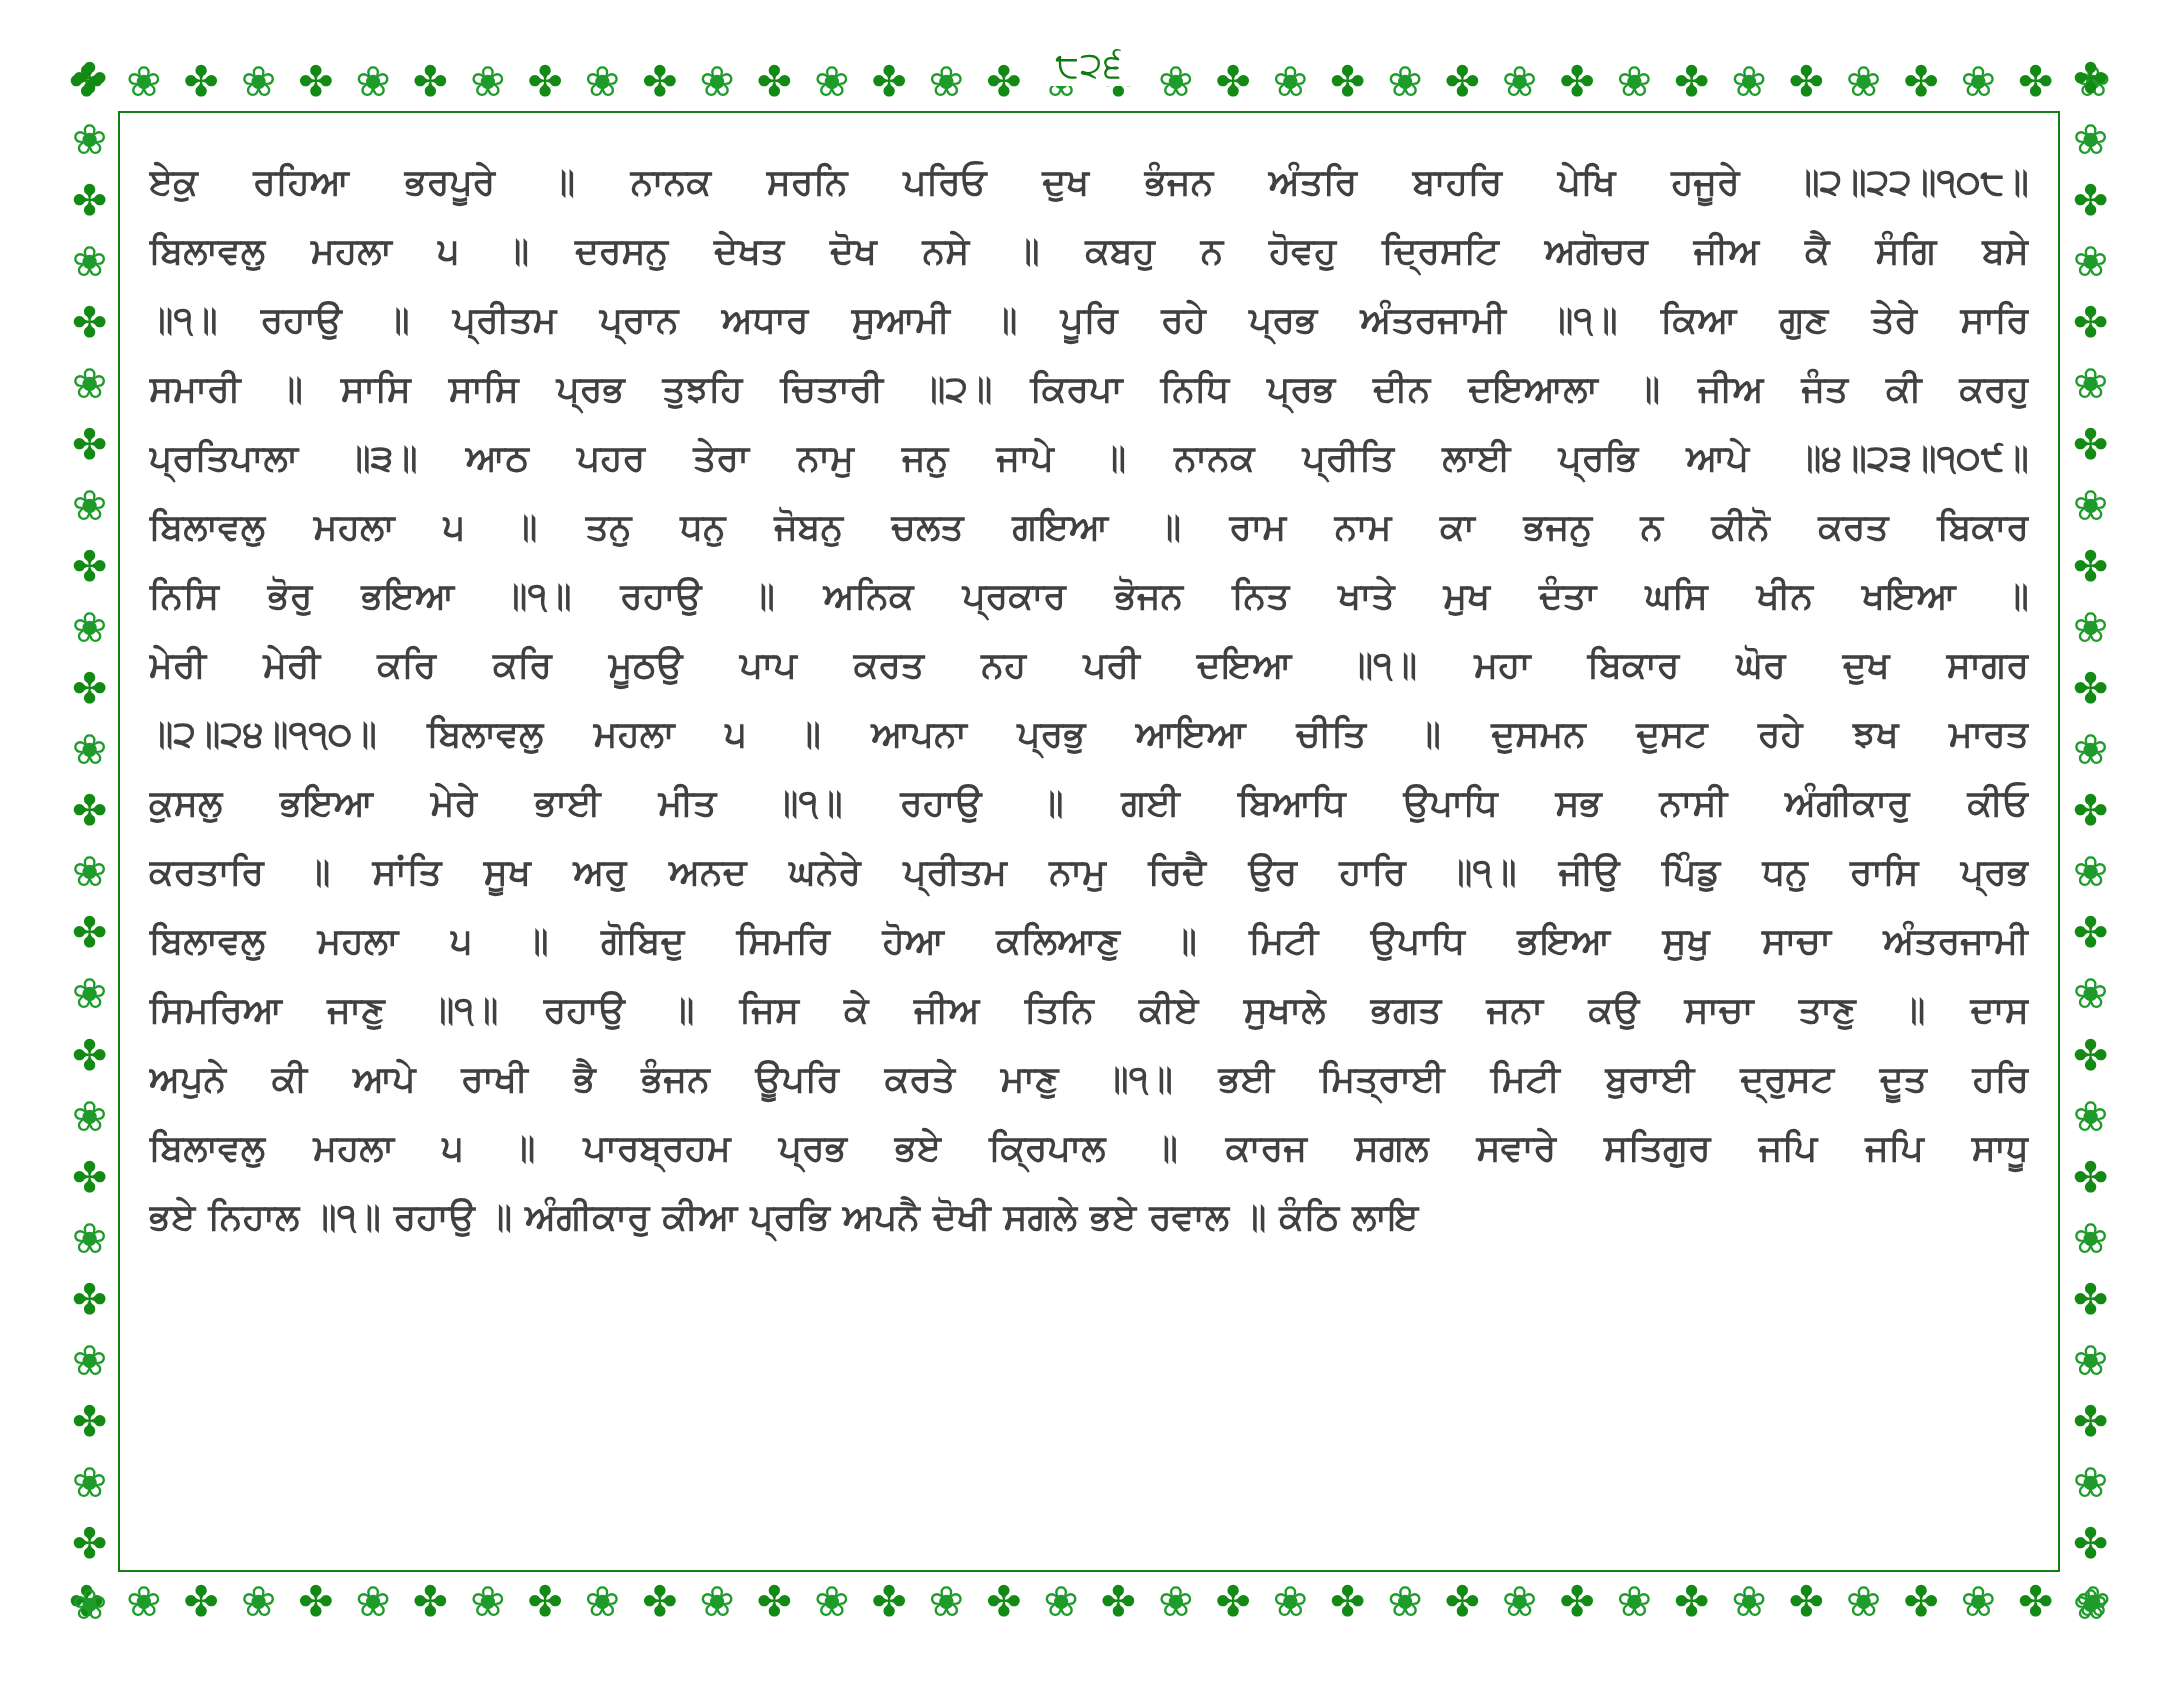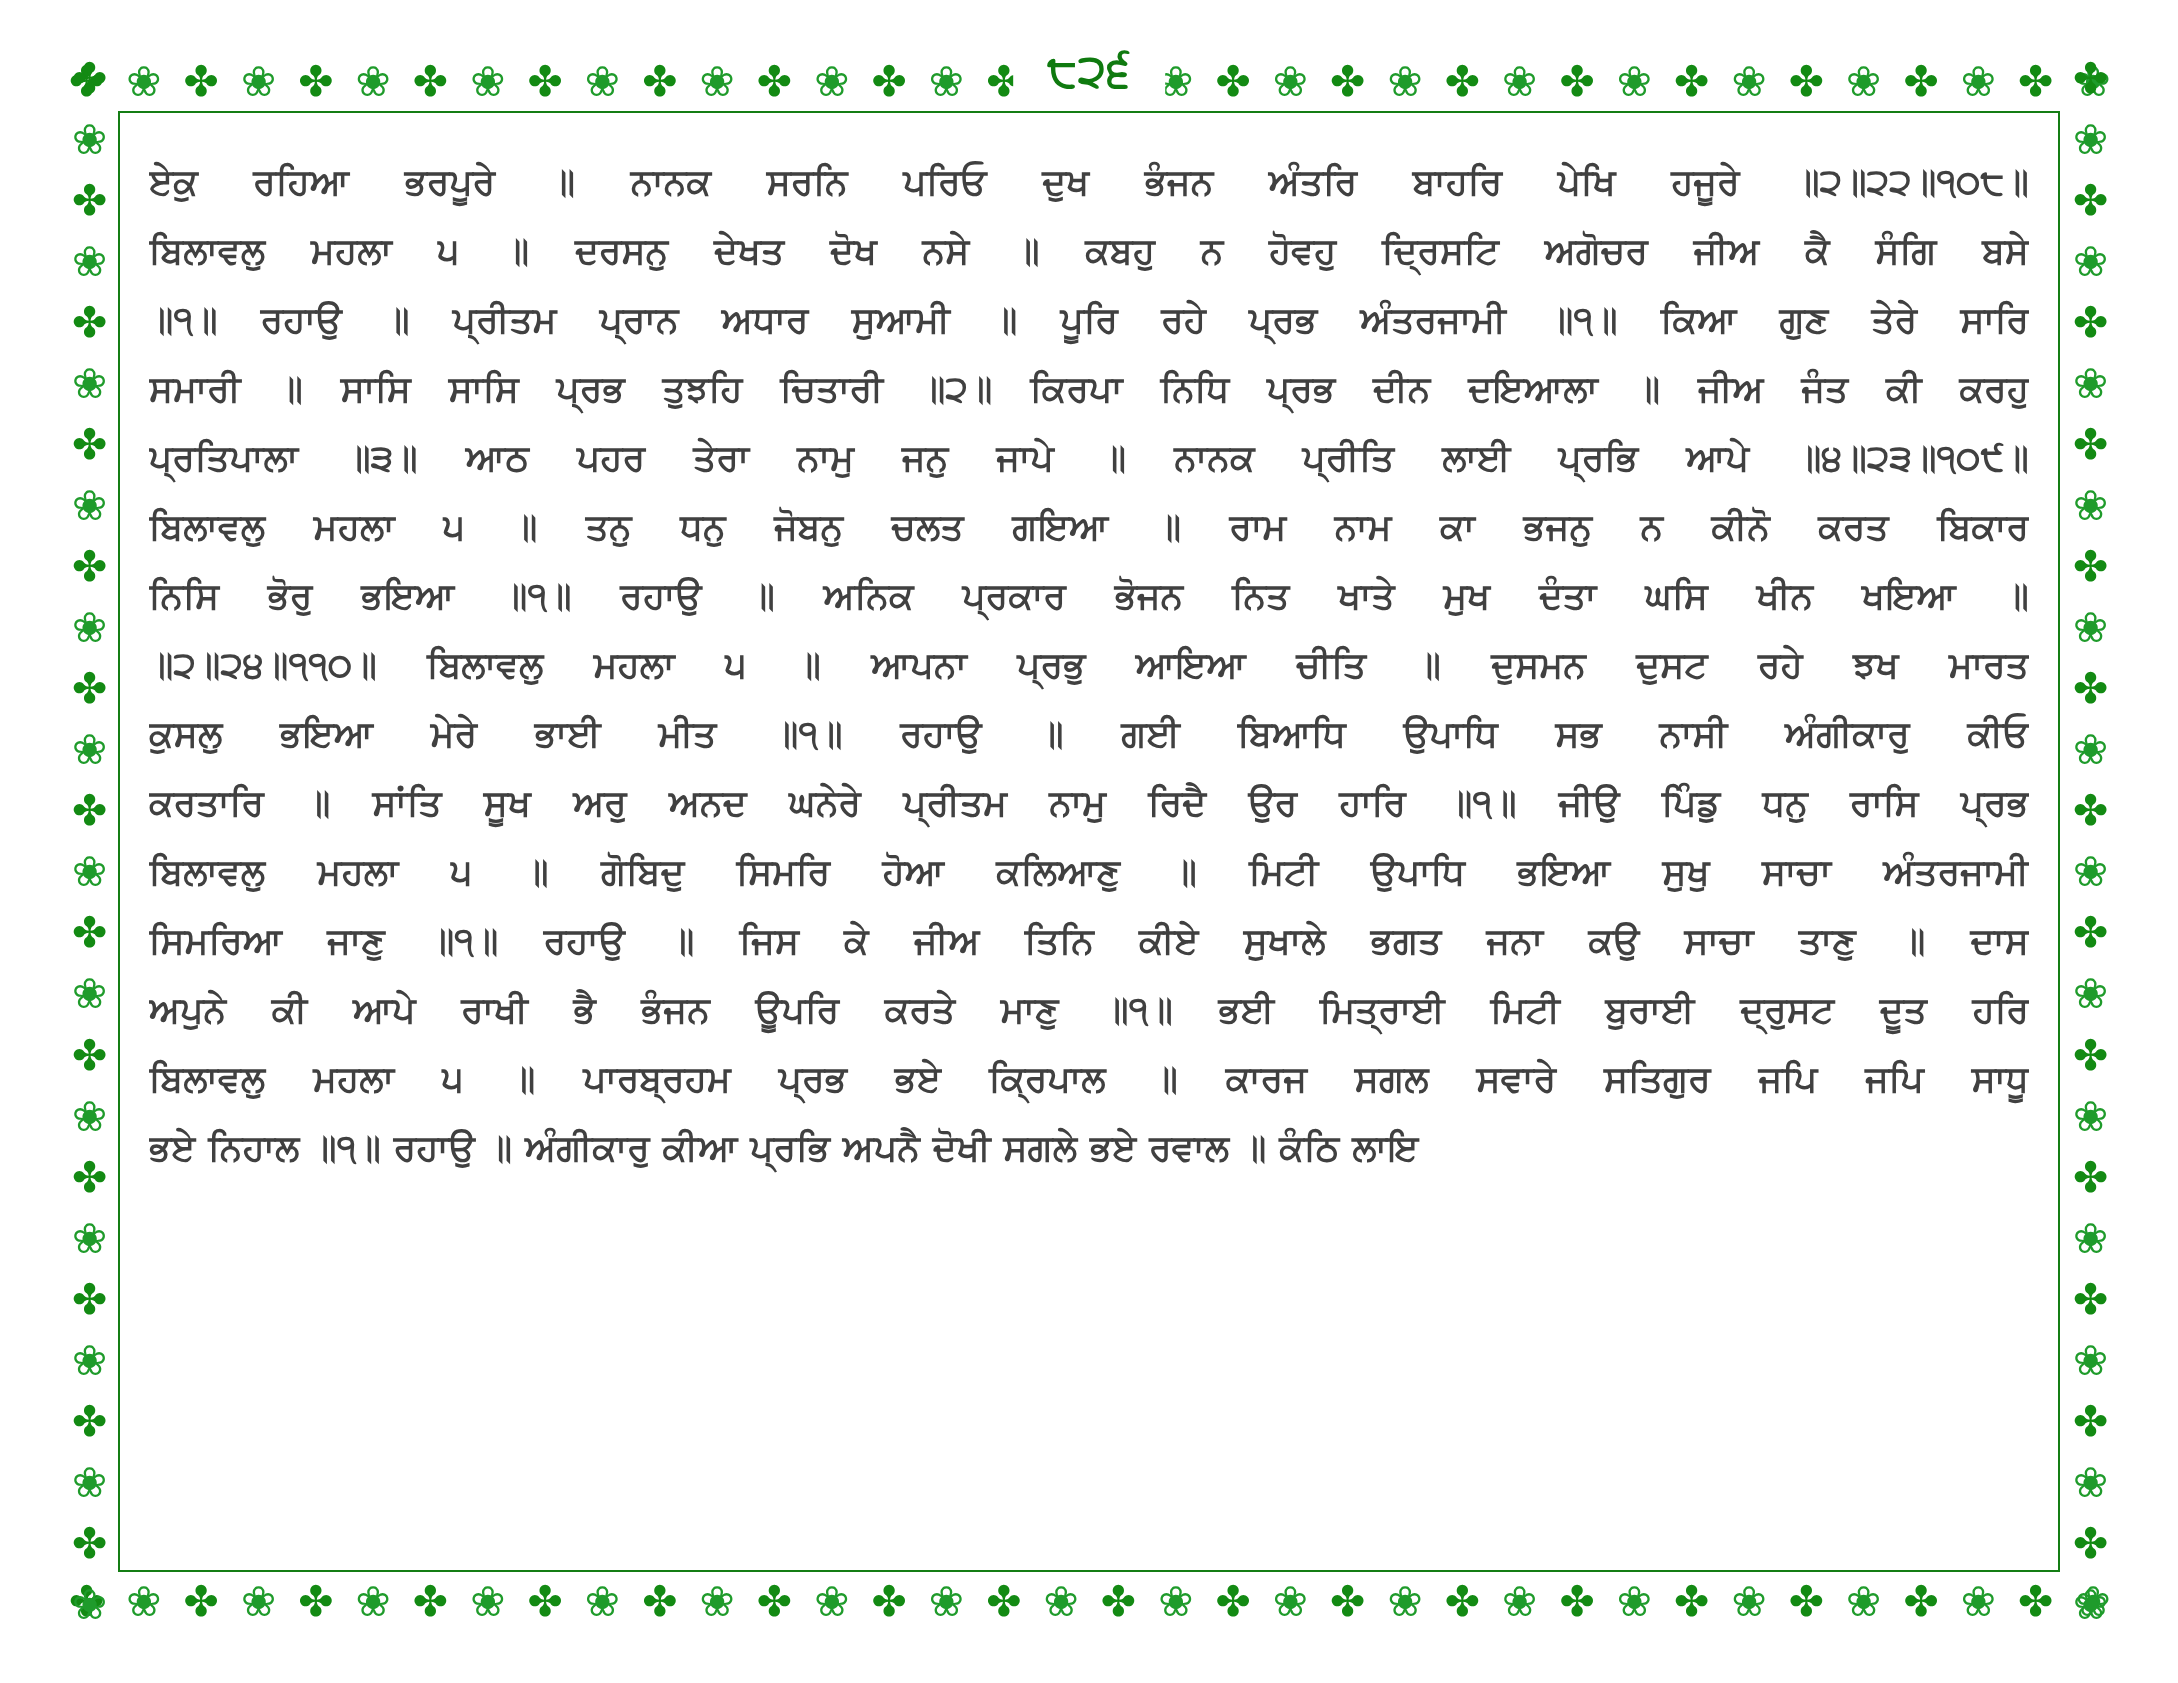--- a/index.html
+++ b/index.html
@@ -88,22 +88,22 @@
     position: absolute;
     left: 50%;
     top: 44px;
     transform: translateX(-50%);
     background: #ffffff;
     padding: 0 34px;
     z-index: 5;
   }
   .page-number {
     font-family: "DejaVu Sans", sans-serif;
-    font-size: 45px;
-    font-weight: bold;
+    font-size: 36px;
+    font-weight: normal;
     color: #0f7a0f;
     letter-spacing: 1px;
     white-space: nowrap;
   }
 
   
   .text-area {
     position: absolute;
     left: 149px;
     top: 147px;
@@ -273,20 +273,21 @@
   </div>
 
   <div class="text-area">
       <div class="scripture-line">ਏਕੁ ਰਹਿਆ ਭਰਪੂਰੇ ॥ ਨਾਨਕ ਸਰਨਿ ਪਰਿਓ ਦੁਖ ਭੰਜਨ ਅੰਤਰਿ ਬਾਹਰਿ ਪੇਖਿ ਹਜੂਰੇ ॥੨॥੨੨॥੧੦੮॥</div>
       <div class="scripture-line">ਬਿਲਾਵਲੁ ਮਹਲਾ ੫ ॥ ਦਰਸਨੁ ਦੇਖਤ ਦੋਖ ਨਸੇ ॥ ਕਬਹੁ ਨ ਹੋਵਹੁ ਦ੍ਰਿਸਟਿ ਅਗੋਚਰ ਜੀਅ ਕੈ ਸੰਗਿ ਬਸੇ</div>
       <div class="scripture-line">॥੧॥ ਰਹਾਉ ॥ ਪ੍ਰੀਤਮ ਪ੍ਰਾਨ ਅਧਾਰ ਸੁਆਮੀ ॥ ਪੂਰਿ ਰਹੇ ਪ੍ਰਭ ਅੰਤਰਜਾਮੀ ॥੧॥ ਕਿਆ ਗੁਣ ਤੇਰੇ ਸਾਰਿ</div>
       <div class="scripture-line">ਸਮਾਰੀ ॥ ਸਾਸਿ ਸਾਸਿ ਪ੍ਰਭ ਤੁਝਹਿ ਚਿਤਾਰੀ ॥੨॥ ਕਿਰਪਾ ਨਿਧਿ ਪ੍ਰਭ ਦੀਨ ਦਇਆਲਾ ॥ ਜੀਅ ਜੰਤ ਕੀ ਕਰਹੁ</div>
       <div class="scripture-line">ਪ੍ਰਤਿਪਾਲਾ ॥੩॥ ਆਠ ਪਹਰ ਤੇਰਾ ਨਾਮੁ ਜਨੁ ਜਾਪੇ ॥ ਨਾਨਕ ਪ੍ਰੀਤਿ ਲਾਈ ਪ੍ਰਭਿ ਆਪੇ ॥੪॥੨੩॥੧੦੯॥</div>
       <div class="scripture-line">ਬਿਲਾਵਲੁ ਮਹਲਾ ੫ ॥ ਤਨੁ ਧਨੁ ਜੋਬਨੁ ਚਲਤ ਗਇਆ ॥ ਰਾਮ ਨਾਮ ਕਾ ਭਜਨੁ ਨ ਕੀਨੋ ਕਰਤ ਬਿਕਾਰ</div>
       <div class="scripture-line">ਨਿਸਿ ਭੋਰੁ ਭਇਆ ॥੧॥ ਰਹਾਉ ॥ ਅਨਿਕ ਪ੍ਰਕਾਰ ਭੋਜਨ ਨਿਤ ਖਾਤੇ ਮੁਖ ਦੰਤਾ ਘਸਿ ਖੀਨ ਖਇਆ ॥</div>
+      <div class="scripture-line">ਮੇਰੀ ਮੇਰੀ ਕਰਿ ਕਰਿ ਮੂਠਉ ਪਾਪ ਕਰਤ ਨਹ ਪਰੀ ਦਇਆ ॥੧॥ ਮਹਾ ਬਿਕਾਰ ਘੋਰ ਦੁਖ ਸਾਗਰ</div>
       <div class="scripture-line">॥੨॥੨੪॥੧੧੦॥ ਬਿਲਾਵਲੁ ਮਹਲਾ ੫ ॥ ਆਪਨਾ ਪ੍ਰਭੁ ਆਇਆ ਚੀਤਿ ॥ ਦੁਸਮਨ ਦੁਸਟ ਰਹੇ ਝਖ ਮਾਰਤ</div>
       <div class="scripture-line">ਕੁਸਲੁ ਭਇਆ ਮੇਰੇ ਭਾਈ ਮੀਤ ॥੧॥ ਰਹਾਉ ॥ ਗਈ ਬਿਆਧਿ ਉਪਾਧਿ ਸਭ ਨਾਸੀ ਅੰਗੀਕਾਰੁ ਕੀਓ</div>
       <div class="scripture-line">ਕਰਤਾਰਿ ॥ ਸਾਂਤਿ ਸੂਖ ਅਰੁ ਅਨਦ ਘਨੇਰੇ ਪ੍ਰੀਤਮ ਨਾਮੁ ਰਿਦੈ ਉਰ ਹਾਰਿ ॥੧॥ ਜੀਉ ਪਿੰਡੁ ਧਨੁ ਰਾਸਿ ਪ੍ਰਭ</div>
       <div class="scripture-line">ਬਿਲਾਵਲੁ ਮਹਲਾ ੫ ॥ ਗੋਬਿਦੁ ਸਿਮਰਿ ਹੋਆ ਕਲਿਆਣੁ ॥ ਮਿਟੀ ਉਪਾਧਿ ਭਇਆ ਸੁਖੁ ਸਾਚਾ ਅੰਤਰਜਾਮੀ</div>
       <div class="scripture-line">ਸਿਮਰਿਆ ਜਾਣੁ ॥੧॥ ਰਹਾਉ ॥ ਜਿਸ ਕੇ ਜੀਅ ਤਿਨਿ ਕੀਏ ਸੁਖਾਲੇ ਭਗਤ ਜਨਾ ਕਉ ਸਾਚਾ ਤਾਣੁ ॥ ਦਾਸ</div>
       <div class="scripture-line">ਅਪੁਨੇ ਕੀ ਆਪੇ ਰਾਖੀ ਭੈ ਭੰਜਨ ਊਪਰਿ ਕਰਤੇ ਮਾਣੁ ॥੧॥ ਭਈ ਮਿਤ੍ਰਾਈ ਮਿਟੀ ਬੁਰਾਈ ਦ੍ਰੁਸਟ ਦੂਤ ਹਰਿ</div>
       <div class="scripture-line">ਬਿਲਾਵਲੁ ਮਹਲਾ ੫ ॥ ਪਾਰਬ੍ਰਹਮ ਪ੍ਰਭ ਭਏ ਕ੍ਰਿਪਾਲ ॥ ਕਾਰਜ ਸਗਲ ਸਵਾਰੇ ਸਤਿਗੁਰ ਜਪਿ ਜਪਿ ਸਾਧੂ</div>
       <div class="scripture-line last">ਭਏ ਨਿਹਾਲ ॥੧॥ ਰਹਾਉ ॥ ਅੰਗੀਕਾਰੁ ਕੀਆ ਪ੍ਰਭਿ ਅਪਨੈ ਦੋਖੀ ਸਗਲੇ ਭਏ ਰਵਾਲ ॥ ਕੰਠਿ ਲਾਇ</div>
     </div>
 

